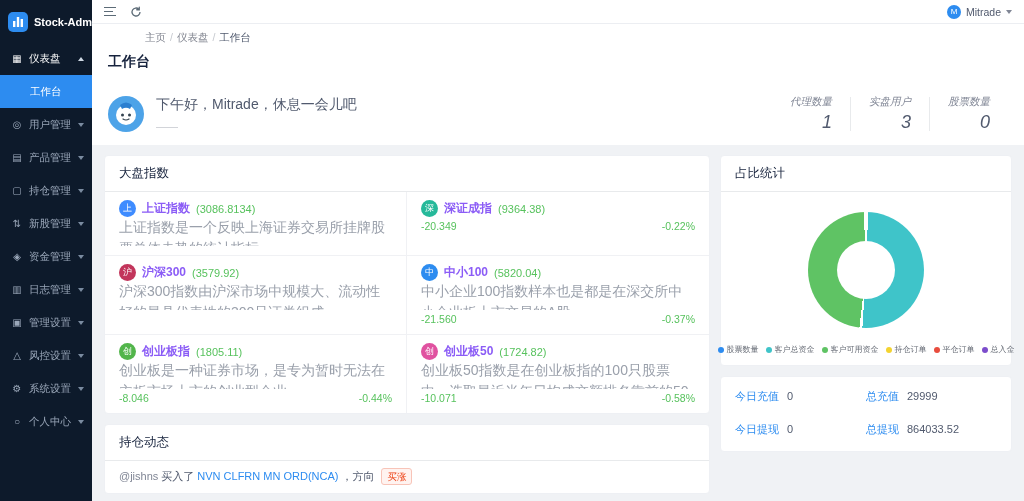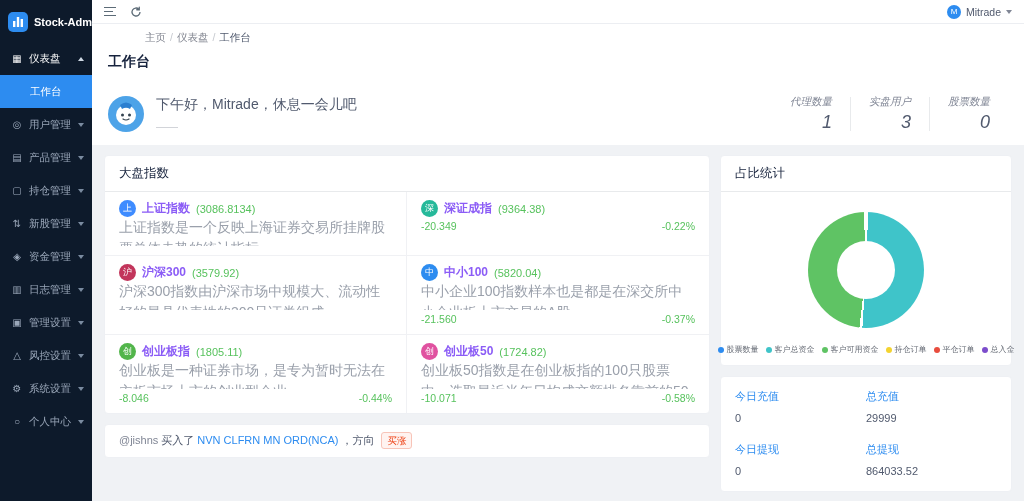--- a/index.html
+++ b/index.html
@@ -88,21 +88,21 @@
   .donut-wrap { padding:12px 10px 10px 10px; }
   .donut { width:116px; height:116px; border-radius:50%; margin:8px auto 16px auto; position:relative;
     background:conic-gradient(#ffffff 0 0.6%, #3fc4c9 0.6% 51%, #ffffff 51% 51.8%, #5fc364 51.8% 99.4%, #ffffff 99.4% 100%); }
   .donut::after { content:""; position:absolute; inset:29px; background:#fff; border-radius:50%; }
   .legend { display:flex; justify-content:center; flex-wrap:nowrap; gap:7px; }
   .legend-item { display:flex; align-items:center; gap:3px; font-size:8px; color:#666b75; cursor:pointer; white-space:nowrap; }
   .legend-dot { width:6px; height:6px; border-radius:50%; flex-shrink:0; }
 
   
   .dep-body { padding:12px 14px 14px 14px; display:grid; grid-template-columns:1fr 1fr; row-gap:18px; }
-  .dep-cell { display:flex; align-items:baseline; gap:8px; font-size:11px;flex-direction:column; }
+  .dep-cell { display:flex; align-items:baseline; gap:8px; font-size:11px; }
   .dep-label { color:#2d8cf0; }
   .dep-value { color:#515a6e; }
 </style>
 </head>
 <body>
 
 <div class="app">
 
   <aside class="sidebar">
     <div class="logo">
@@ -307,20 +307,21 @@
                 <div class="idx-desc">创业板50指数是在创业板指的100只股票中，选取最近半年日均成交额排名靠前的50只股票。</div>
                 <div class="idx-foot">
                     <span>-10.071</span>
                     <span>-0.58%</span>
                   </div>
               </div>
             </div>
           </div>
 
           <div class="card">
+            <div class="card-head">持仓动态</div>
             <div class="pos-item">
               <div class="pos-line">
                 <span class="pos-user">@jishns</span>
                 <span>买入了</span>
                 <span class="stock-link">NVN CLFRN MN ORD(NCA)</span>
                 <span>，方向</span>
                 <span class="badge red">买涨</span>
               </div>
 
             </div>

